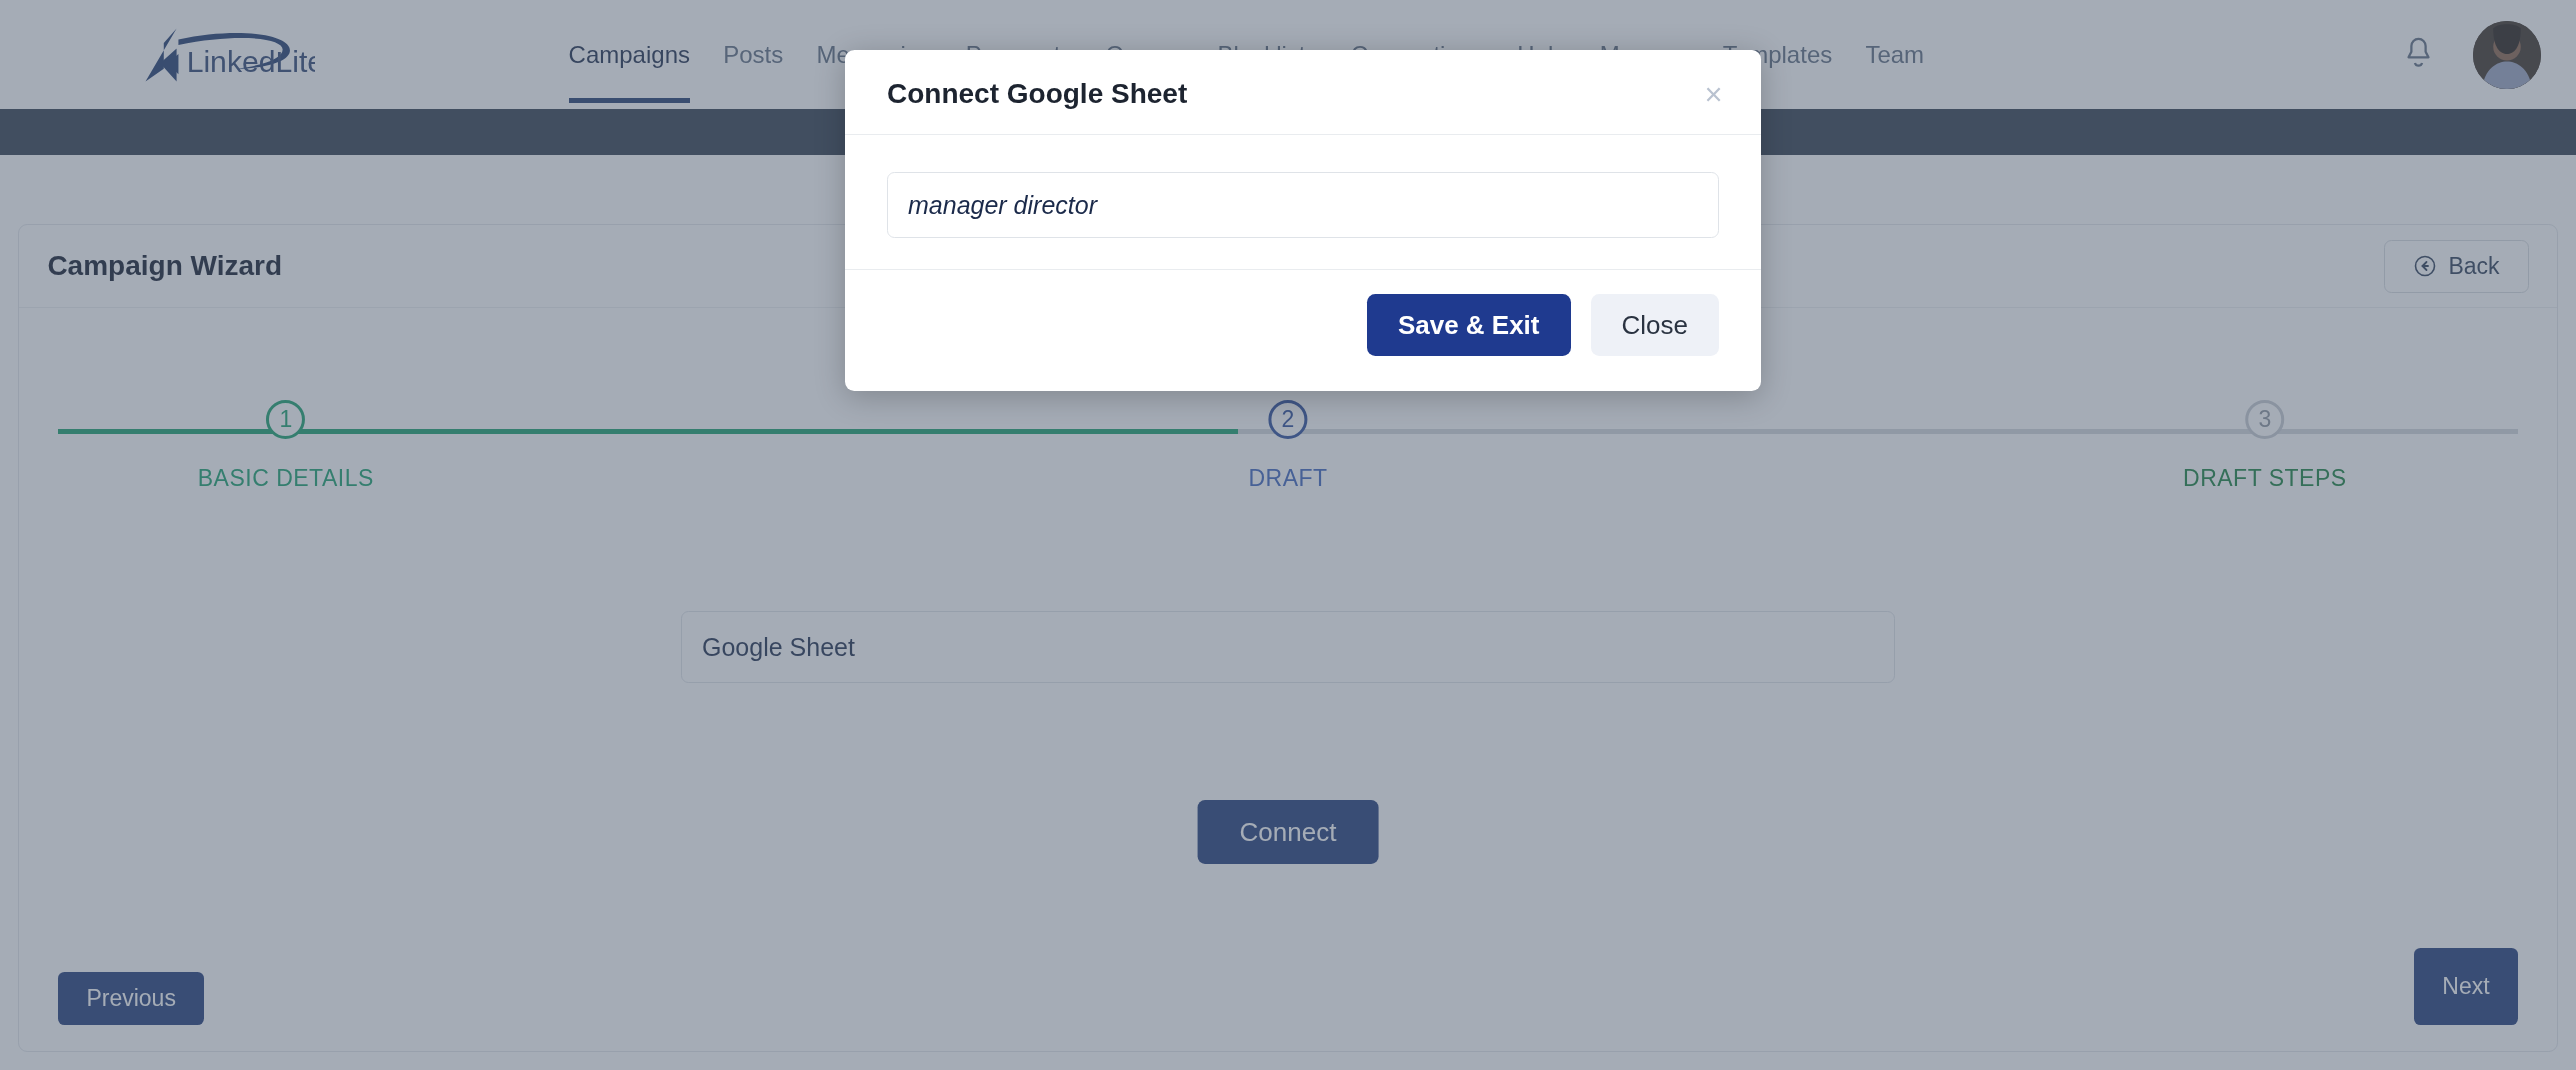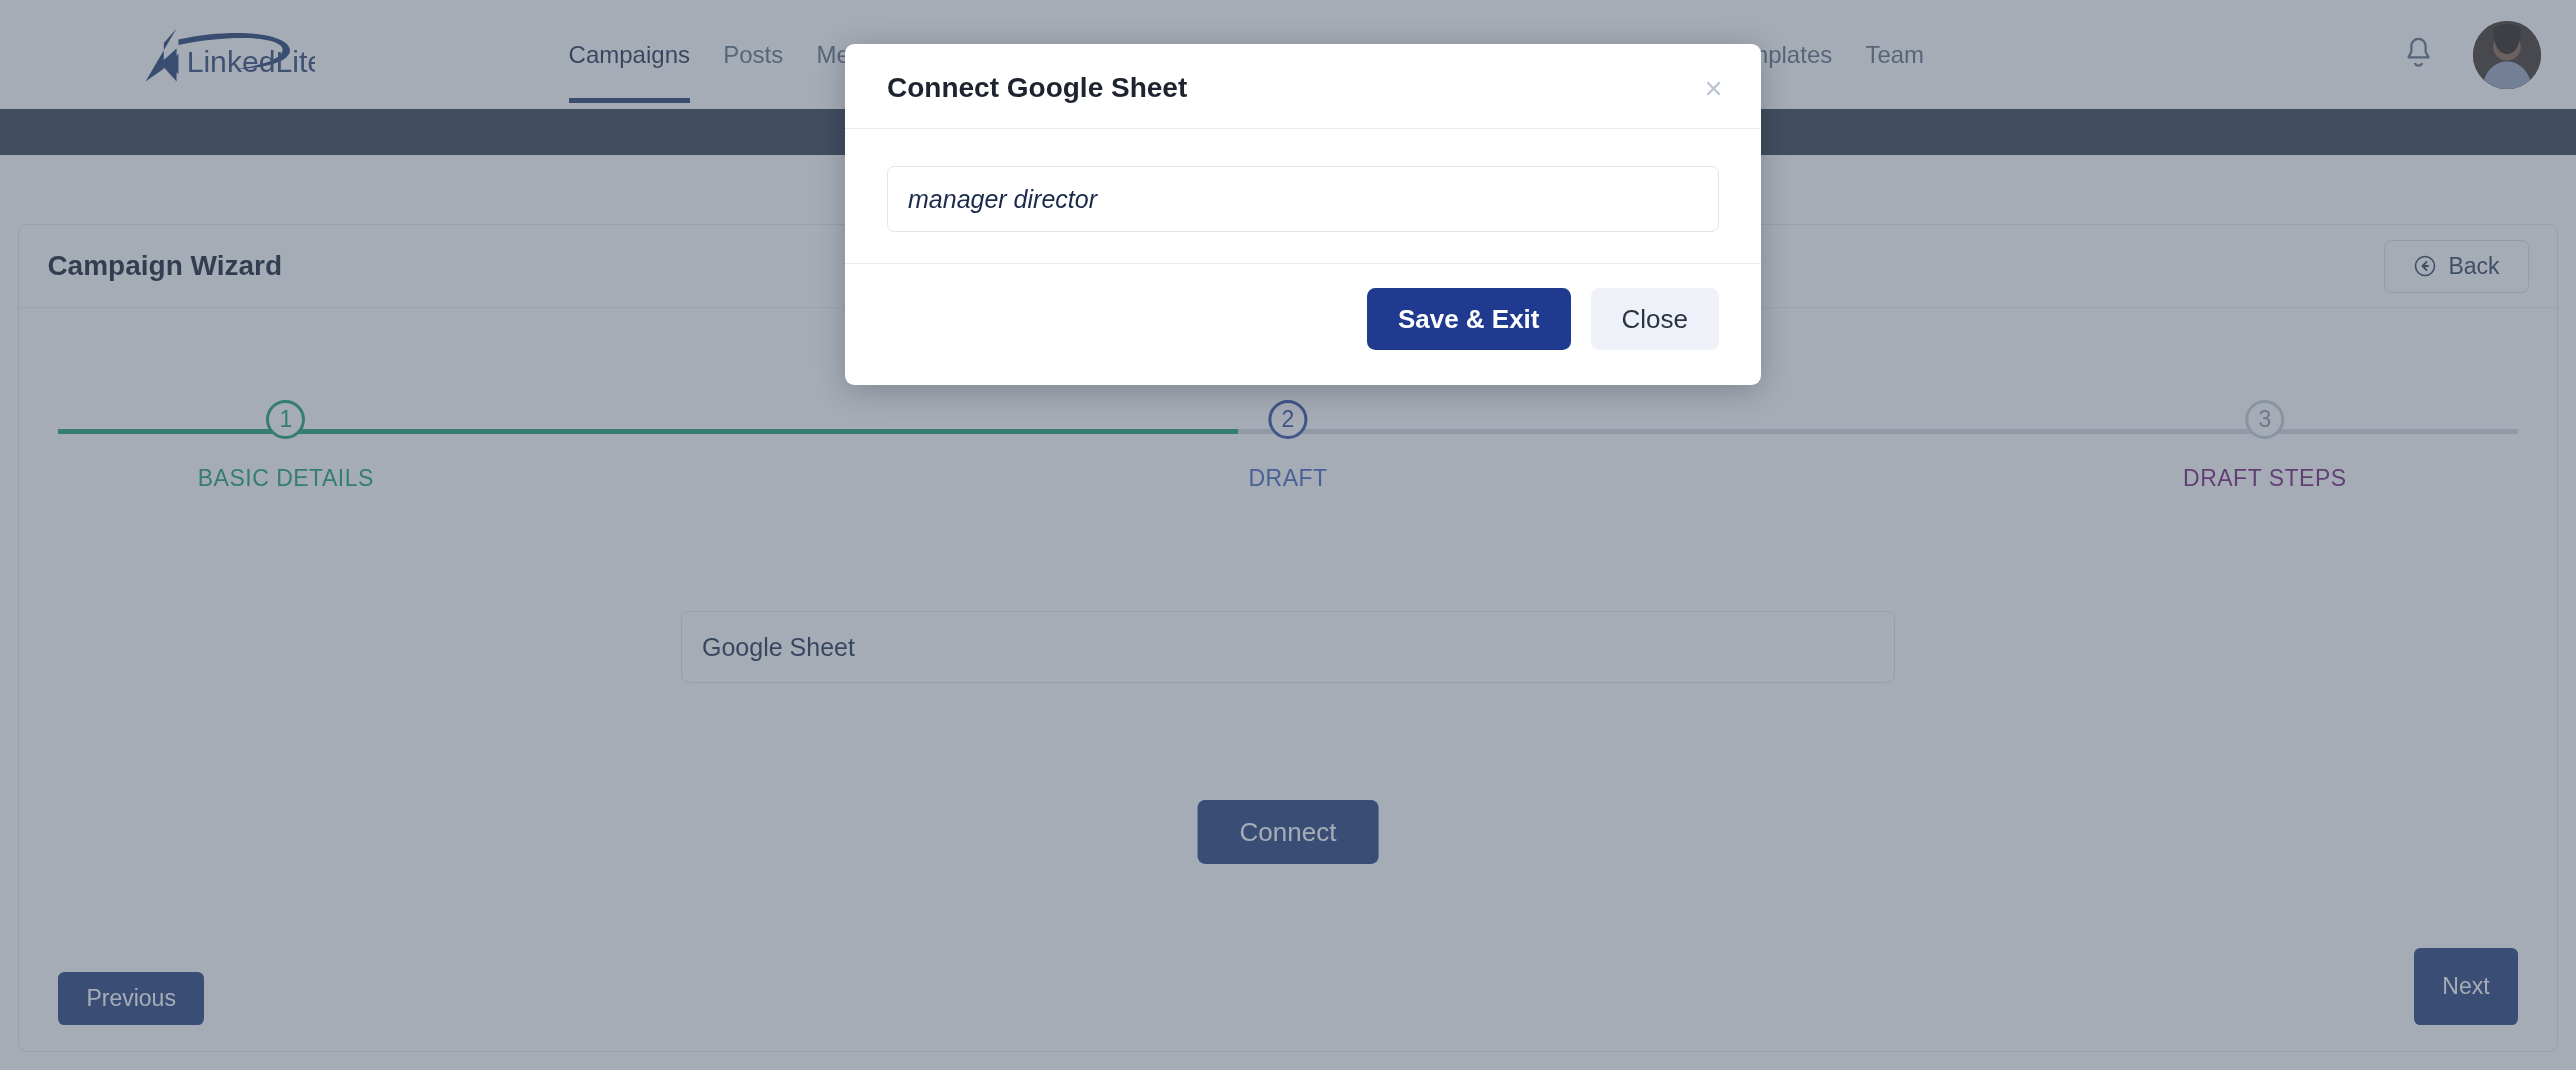--- a/index.html
+++ b/index.html
@@ -110,21 +110,21 @@
   .step-dot {
     width: 39px; height: 39px; border-radius: 50%;
     border: 3.7px solid #c6cbd2; background: #ffffff;
     display: flex; align-items: center; justify-content: center;
     font-size: 23px; color: #8b939e; position: relative; z-index: 2;
   }
   .step.done .step-dot { border-color: #15a06b; color: #15a06b; }
   .step.current .step-dot { border-color: #2b4c9b; color: #2b4c9b; }
   .step-label {
     margin-top: 26px; font-size: 23px; letter-spacing: 0.5px;
-    color: #701a75; white-space: nowrap;
+    color: #15803d; white-space: nowrap;
   }
   .step.done .step-label { color: #15a06b; }
   .step.current .step-label { color: #3b62bd; }
 
   
   .sheet-field {
     position: absolute; left: 50%; transform: translateX(-50%);
     top: 386px; width: 1214px; height: 72px;
     border: 0.9px solid #dfe3e8; border-radius: 7.4px;
     background: #ffffff; display: flex; align-items: center;
@@ -150,21 +150,21 @@
     border: none; border-radius: 6.4px; font-size: 23px; cursor: pointer;
     font-family: "Liberation Sans", sans-serif;
   }
 
   
   #overlay {
     position: absolute; inset: 0;
     background: rgba(83, 96, 115, 0.52);
   }
   .modal {
-    position: absolute; left: 845px; top: 44px;
+    position: absolute; left: 845px; top: 50px;
     width: 916px; border-radius: 9.2px; background: #ffffff;
     box-shadow: 0 5.5px 31px rgba(0,0,0,.22);
     overflow: hidden;
   }
   .modal-head {
     display: flex; align-items: center; justify-content: space-between;
     padding: 28px 33px 24px 42px;
     border-bottom: 0.9px solid #e9ecef;
   }
   .modal-title { font-size: 28px; color: #1d2430; font-weight: 700; }

